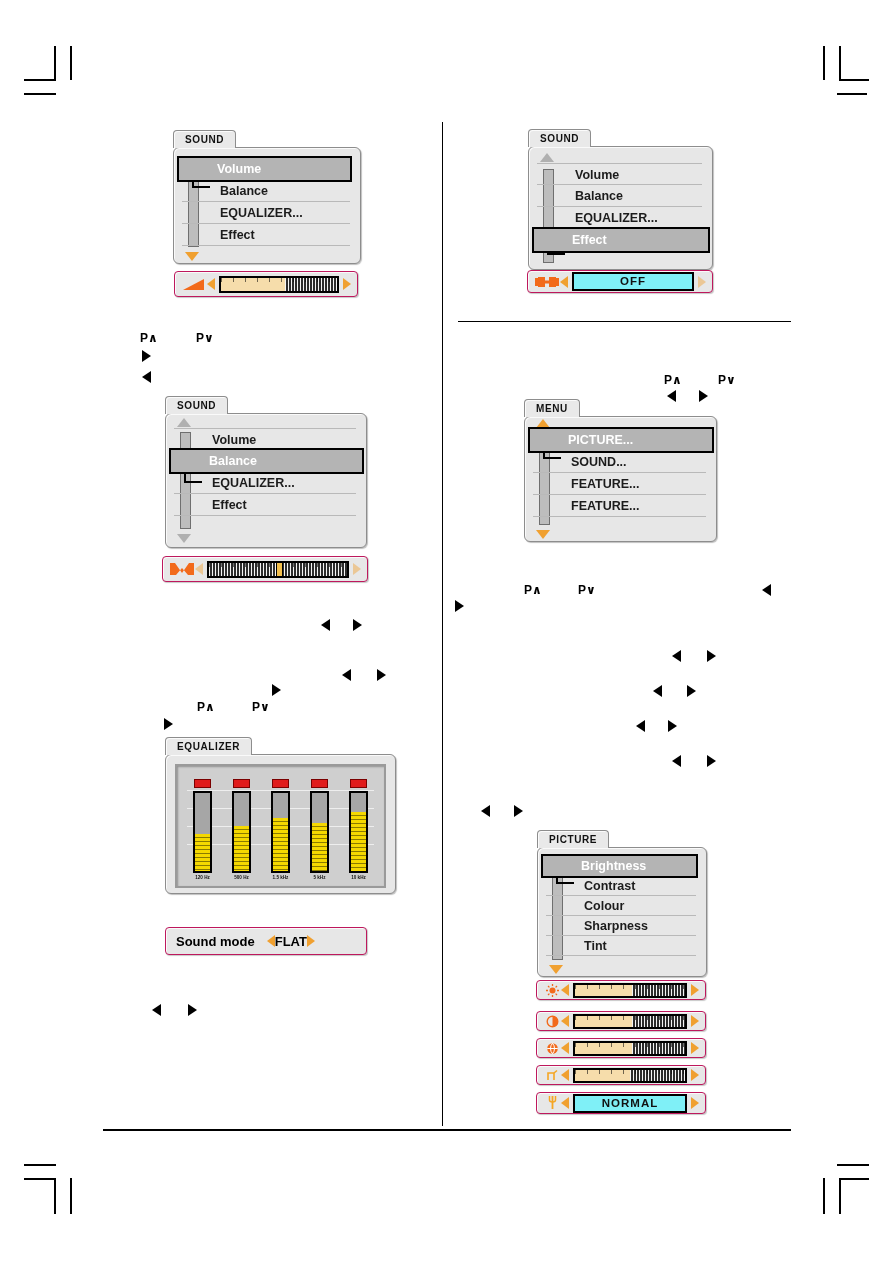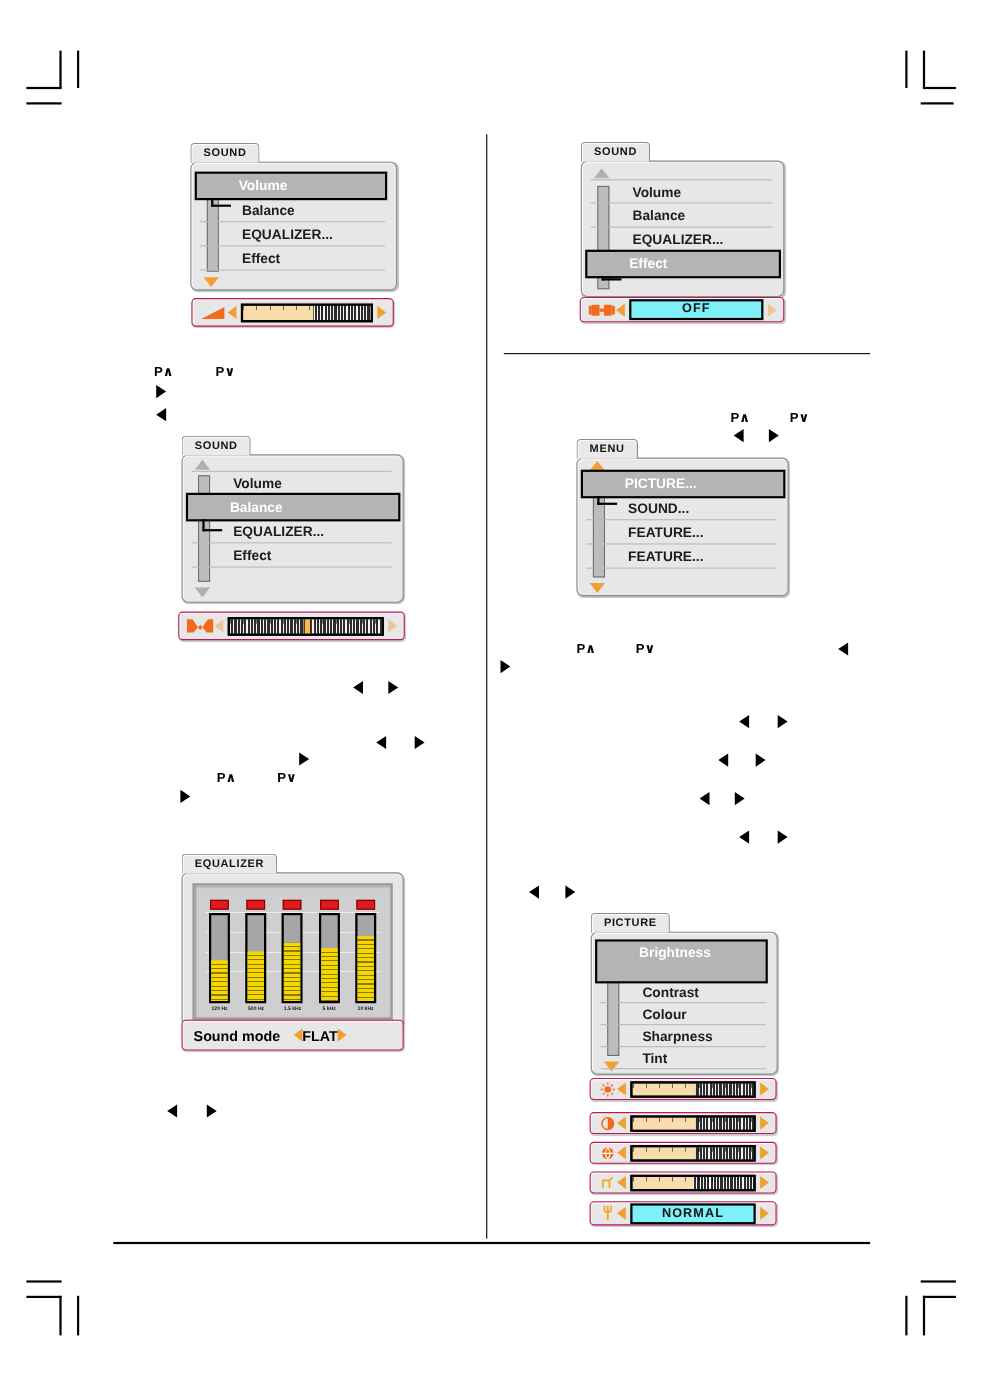--- a/index.html
+++ b/index.html
@@ -237,21 +237,21 @@
 
 <div class="tri-blk-l" style="left:321px;top:619px;"></div>
 <div class="tri-blk-r" style="left:353px;top:619px;"></div>
 <div class="tri-blk-l" style="left:342px;top:669px;"></div>
 <div class="tri-blk-r" style="left:377px;top:669px;"></div>
 <div class="tri-blk-r" style="left:272px;top:684px;"></div>
 <div class="glyph" style="left:197px;top:701px;">P∧</div>
 <div class="glyph" style="left:252px;top:701px;">P∨</div>
 <div class="tri-blk-r" style="left:164px;top:718px;"></div>
 
-<div class="osd" style="left:165px;top:775px;width:202px;">
+<div class="osd" style="left:165px;top:736px;width:231px;">
   <div class="osd-tab">EQUALIZER</div>
   <div class="osd-body" style="height:138px;">
     <div class="eq-well">
       <div class="eq-inner">
         <div class="eq-grid"></div>
         <div class="eq-band">
           <span class="eq-led"></span>
           <span class="eq-col">
               <span class="lvl" style="height:48%"></span>
             </span>
@@ -366,21 +366,21 @@
 <div class="tri-blk-l" style="left:481px;top:805px;"></div>
 <div class="tri-blk-r" style="left:514px;top:805px;"></div>
 
 <div class="osd" style="left:537px;top:829px;width:170px;">
   <div class="osd-tab">PICTURE</div>
   <div class="osd-body" style="height:128px;">
     <div class="rail" style="top:10px;bottom:16px;"></div>
     <div class="arrow-dn" style="bottom:2px;"></div>
     <div class="bracket" style="left:18px;top:10px;width:16px;height:22px;border-right:none;"></div>
     <div class="rows" style="padding-top:8px;">
-      <div class="row hl" style="margin-left:-3px;height:36px;line-height:20px;"><span>Brightness</span></div>
+      <div class="row hl" style="margin-left:-3px;height:20px;line-height:20px;"><span>Brightness</span></div>
       <div class="row" style="height:20px;line-height:20px;"><span>Contrast</span></div>
       <div class="row" style="height:20px;line-height:20px;"><span>Colour</span></div>
       <div class="row" style="height:20px;line-height:20px;"><span>Sharpness</span></div>
       <div class="row" style="height:20px;line-height:20px;"><span>Tint</span></div>
     </div>
   </div>
 </div>
 
 <div class="bar" style="left:536px;top:980px;width:170px;height:20px;">
   <span class="bar-ico" style="width:18px;flex:0 0 18px;">

